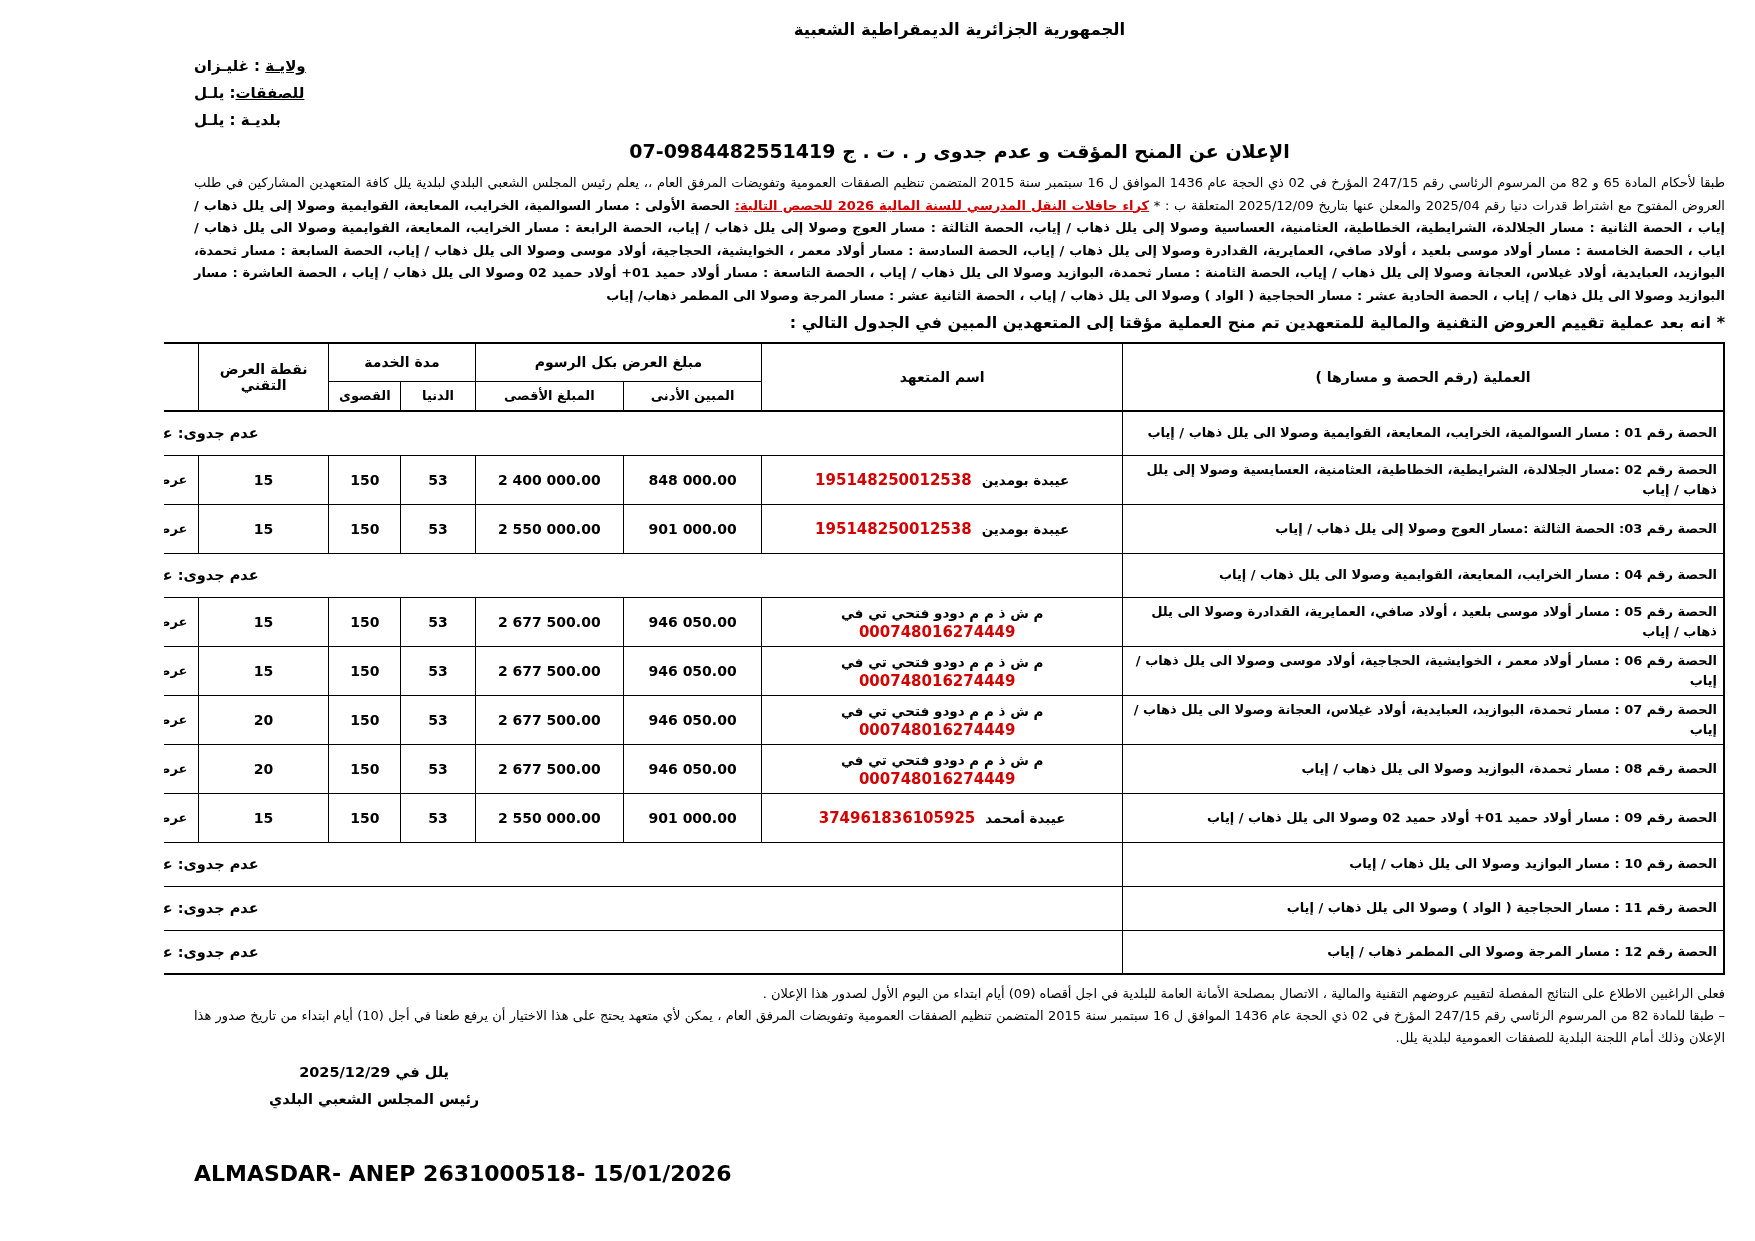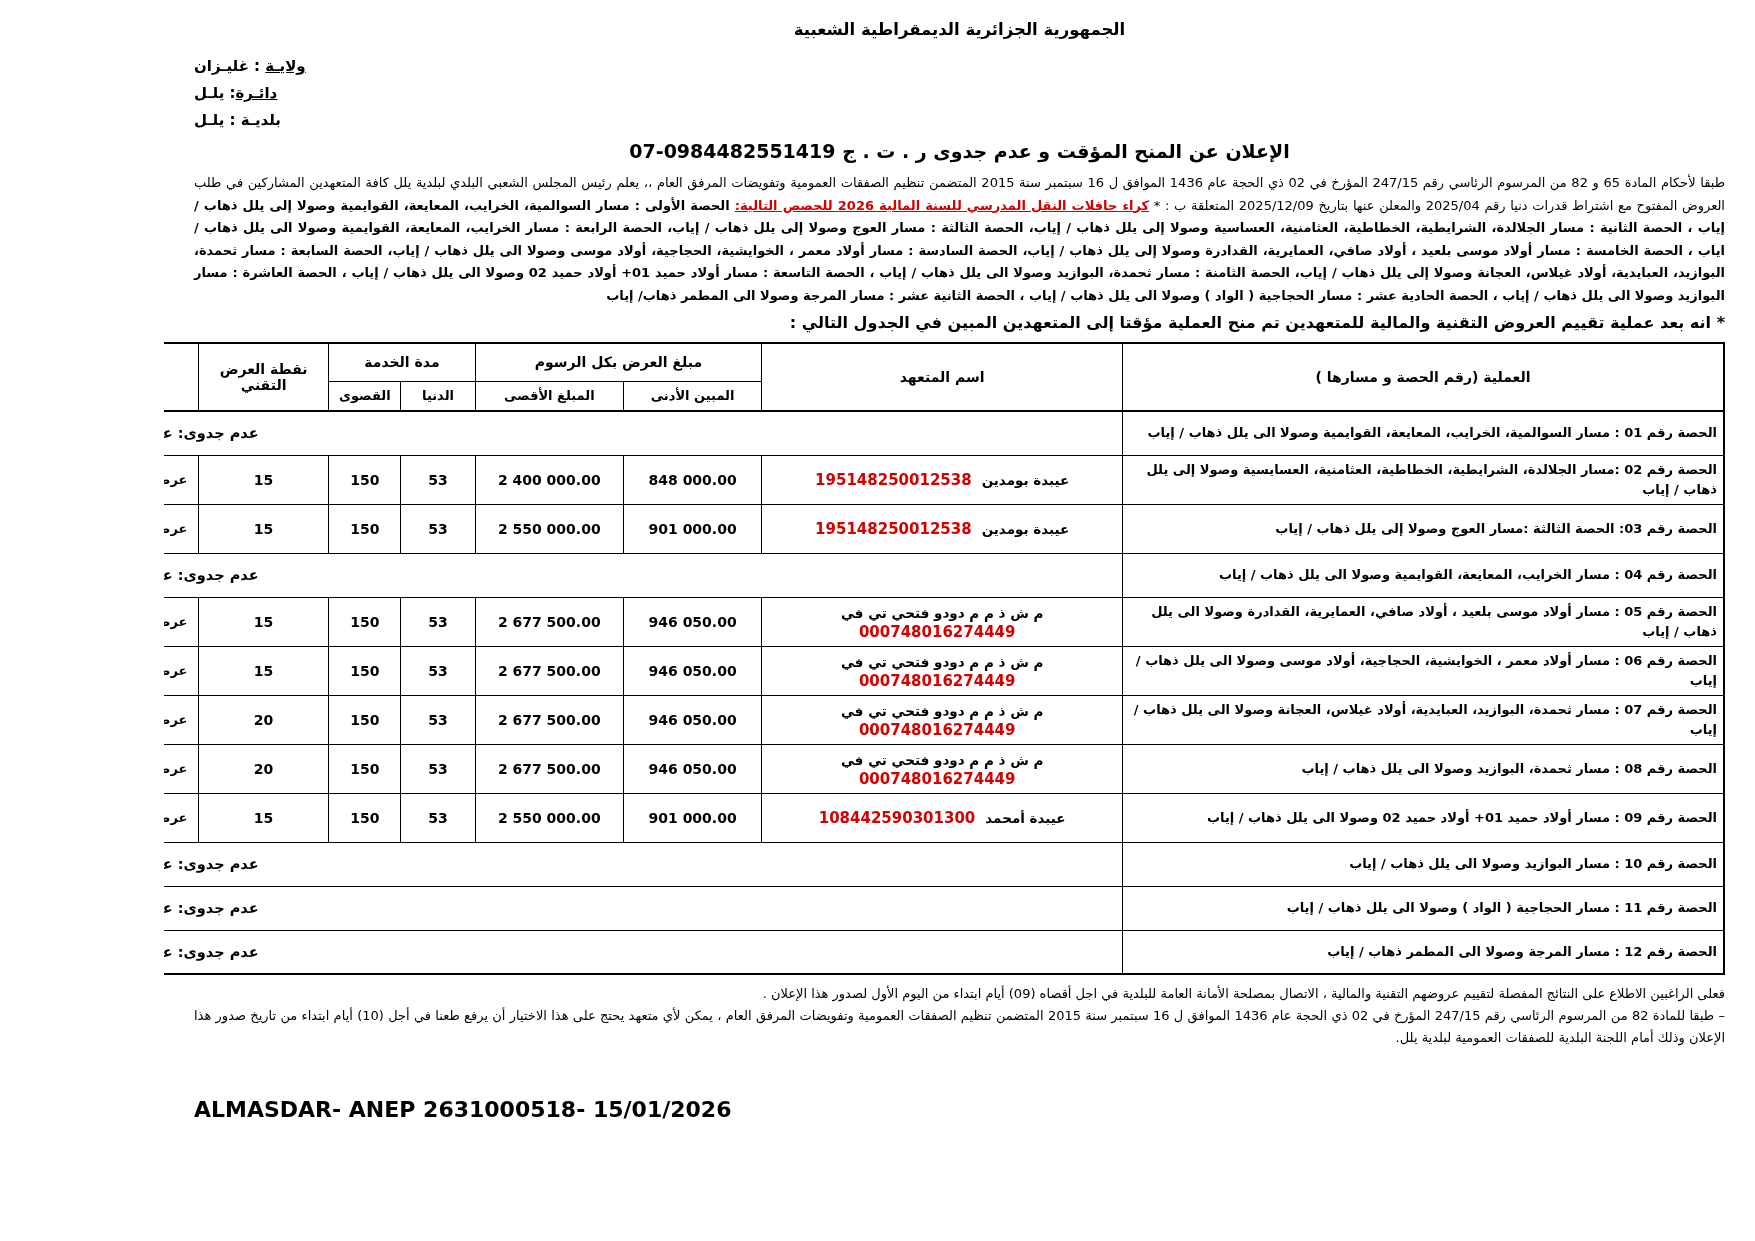--- a/index.html
+++ b/index.html
@@ -48,21 +48,21 @@
 </style>
 </head>
 <body>
 
 <div class="page">
 
   <div class="republic">الجمهورية الجزائرية الديمقراطية الشعبية</div>
 
   <div class="region">
     <div><span class="lbl">ولايـة</span><span> : غليـزان</span></div>
-    <div><span class="lbl">دائـرة</span><span>: يلـل</span></div>
+    <div><span class="lbl">للصفقات</span><span>: يلـل</span></div>
     <div><span class="lbl plain">بلديـة</span><span> : يلـل</span></div>
   </div>
 
   <div class="doc-title">الإعلان عن المنح المؤقت و عدم جدوى ر . ت . ج 0984482551419-07</div>
 
   <div class="intro">
     <span>طبقا لأحكام المادة  65 و 82 من المرسوم الرئاسي رقم 247/15 المؤرخ في 02 ذي الحجة عام 1436 الموافق ل 16 سبتمبر سنة  2015 المتضمن تنظيم الصفقات العمومية وتفويضات المرفق العام ،، يعلم رئيس المجلس الشعبي البلدي لبلدية يلل كافة المتعهدين المشاركين في طلب العروض المفتوح مع اشتراط قدرات دنيا رقم 2025/04 والمعلن عنها بتاريخ 2025/12/09 المتعلقة ب : * </span><span class="red-seg">كراء حافلات النقل المدرسي للسنة المالية 2026 للحصص التالية:</span><span class="seg2"> الحصة الأولى : مسار السوالمية، الخرايب، المعايعة، القوايمية وصولا إلى يلل ذهاب / إياب ، الحصة الثانية : مسار الجلالدة، الشرايطية، الخطاطية، العثامنية، العساسية وصولا إلى يلل ذهاب / إياب، الحصة الثالثة : مسار العوج وصولا إلى يلل ذهاب / إياب، الحصة الرابعة : مسار الخرايب، المعايعة، القوايمية وصولا الى يلل ذهاب / اياب ، الحصة الخامسة : مسار أولاد موسى بلعيد ، أولاد صافي، العمايرية، القدادرة وصولا إلى يلل ذهاب / إياب، الحصة السادسة : مسار أولاد معمر ، الخوايشية، الحجاجية، أولاد موسى وصولا الى يلل ذهاب / إياب، الحصة السابعة : مسار ثحمدة، البوازيد، العبايدية، أولاد غيلاس، العجانة وصولا إلى يلل ذهاب / إياب، الحصة الثامنة : مسار ثحمدة، البوازيد وصولا الى يلل ذهاب / إياب ، الحصة التاسعة : مسار أولاد حميد 01+ أولاد حميد 02 وصولا الى يلل ذهاب / إياب ، الحصة العاشرة : مسار البوازيد وصولا الى يلل ذهاب / إياب ، الحصة الحادية عشر : مسار الحجاجية ( الواد ) وصولا الى يلل ذهاب / إياب ، الحصة الثانية عشر : مسار المرجة وصولا الى المطمر ذهاب/ إياب</span>
   </div>
 
   <div class="intro-note">* انه بعد عملية تقييم العروض التقنية والمالية للمتعهدين تم منح العملية مؤقتا إلى المتعهدين المبين في الجدول التالي :</div>
@@ -158,21 +158,21 @@
         <td class="bidder"><span class="bname">م ش ذ م م دودو فتحي تي في</span><span class="bid">000748016274449</span></td>
         <td class="num">946 050.00</td>
         <td class="num">2 677 500.00</td>
         <td class="num">53</td>
         <td class="num">150</td>
         <td class="num">20</td>
         <td class="crit">عرض وحيد مؤهل تقنيا</td>
       </tr>
       <tr class="award">
         <td class="op">الحصة رقم 09 : مسار أولاد حميد 01+ أولاد حميد 02 وصولا الى يلل ذهاب / إياب</td>
-        <td class="bidder"><span class="bname">عيبدة أمحمد</span><span class="bid">108442590301300</span></td>
+        <td class="bidder"><span class="bname">عيبدة أمحمد</span><span class="bid">374961836105925</span></td>
         <td class="num">901 000.00</td>
         <td class="num">2 550 000.00</td>
         <td class="num">53</td>
         <td class="num">150</td>
         <td class="num">15</td>
         <td class="crit">عرض وحيد مؤهل تقنيا</td>
       </tr>
       <tr class="novalid">
         <td class="op">الحصة رقم 10 : مسار البوازيد وصولا الى يلل ذهاب / إياب</td>
         <td class="noaward" colspan="7">عدم جدوى: عدم تأهل أي عرض</td>
@@ -186,16 +186,22 @@
         <td class="noaward" colspan="7">عدم جدوى: عدم تأهل أي عرض</td>
       </tr>
     </tbody>
   </table>
 
   <div class="footer-notes">
     <span class="fline">فعلى الراغبين الاطلاع على النتائج المفصلة لتقييم عروضهم التقنية والمالية ، الاتصال بمصلحة الأمانة العامة للبلدية في اجل أقصاه (09) أيام ابتداء  من اليوم الأول لصدور هذا الإعلان .</span>
     <span class="fline">– طبقا للمادة 82  من المرسوم الرئاسي رقم 247/15 المؤرخ في 02 ذي الحجة عام 1436 الموافق ل 16 سبتمبر سنة  2015 المتضمن تنظيم الصفقات العمومية وتفويضات المرفق العام ، يمكن لأي متعهد يحتج على هذا الاختيار أن يرفع طعنا في أجل (10) أيام ابتداء من تاريخ صدور هذا الإعلان وذلك أمام اللجنة البلدية للصفقات العمومية لبلدية يلل.</span>
   </div>
 
+  <div class="sig-row">
+    <div class="sig-inner">
+      <div>يلل في 2025/12/29</div>
+      <div>رئيس المجلس الشعبي البلدي</div>
+    </div>
+  </div>
 
   <div class="anep">ALMASDAR- ANEP 2631000518- 15/01/2026</div>
 
 </div>
 
 </body></html>

